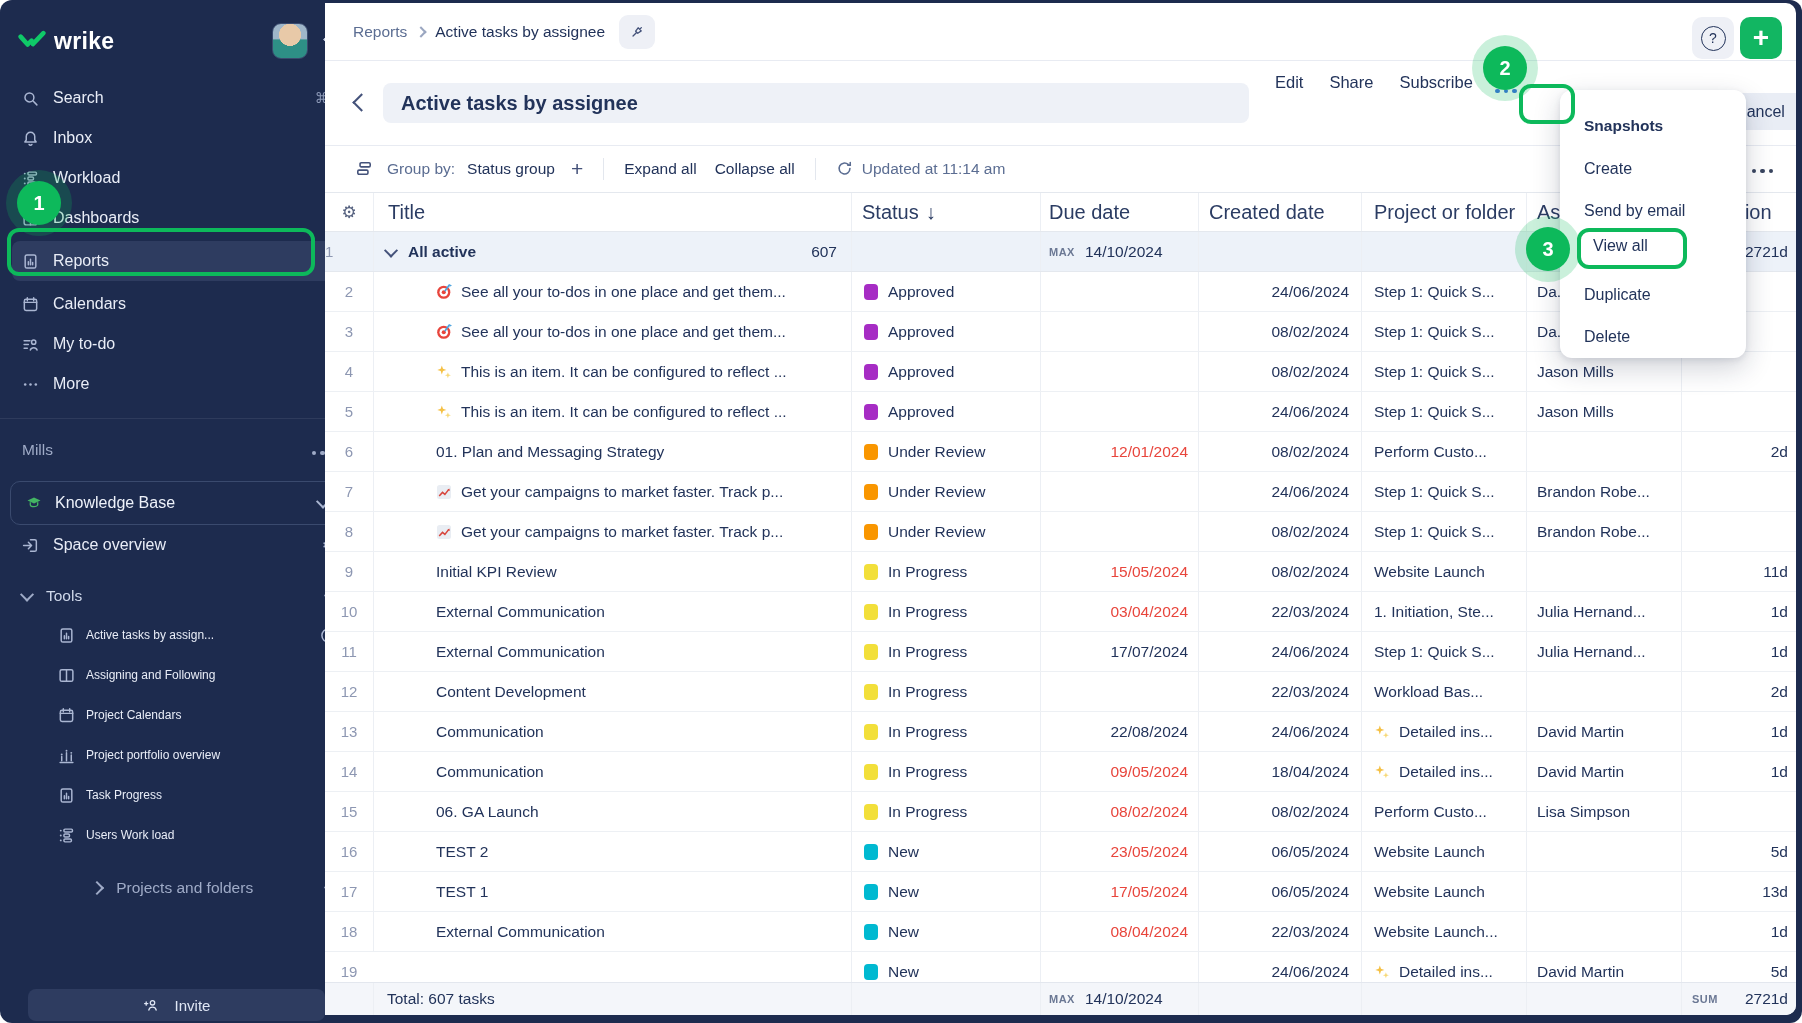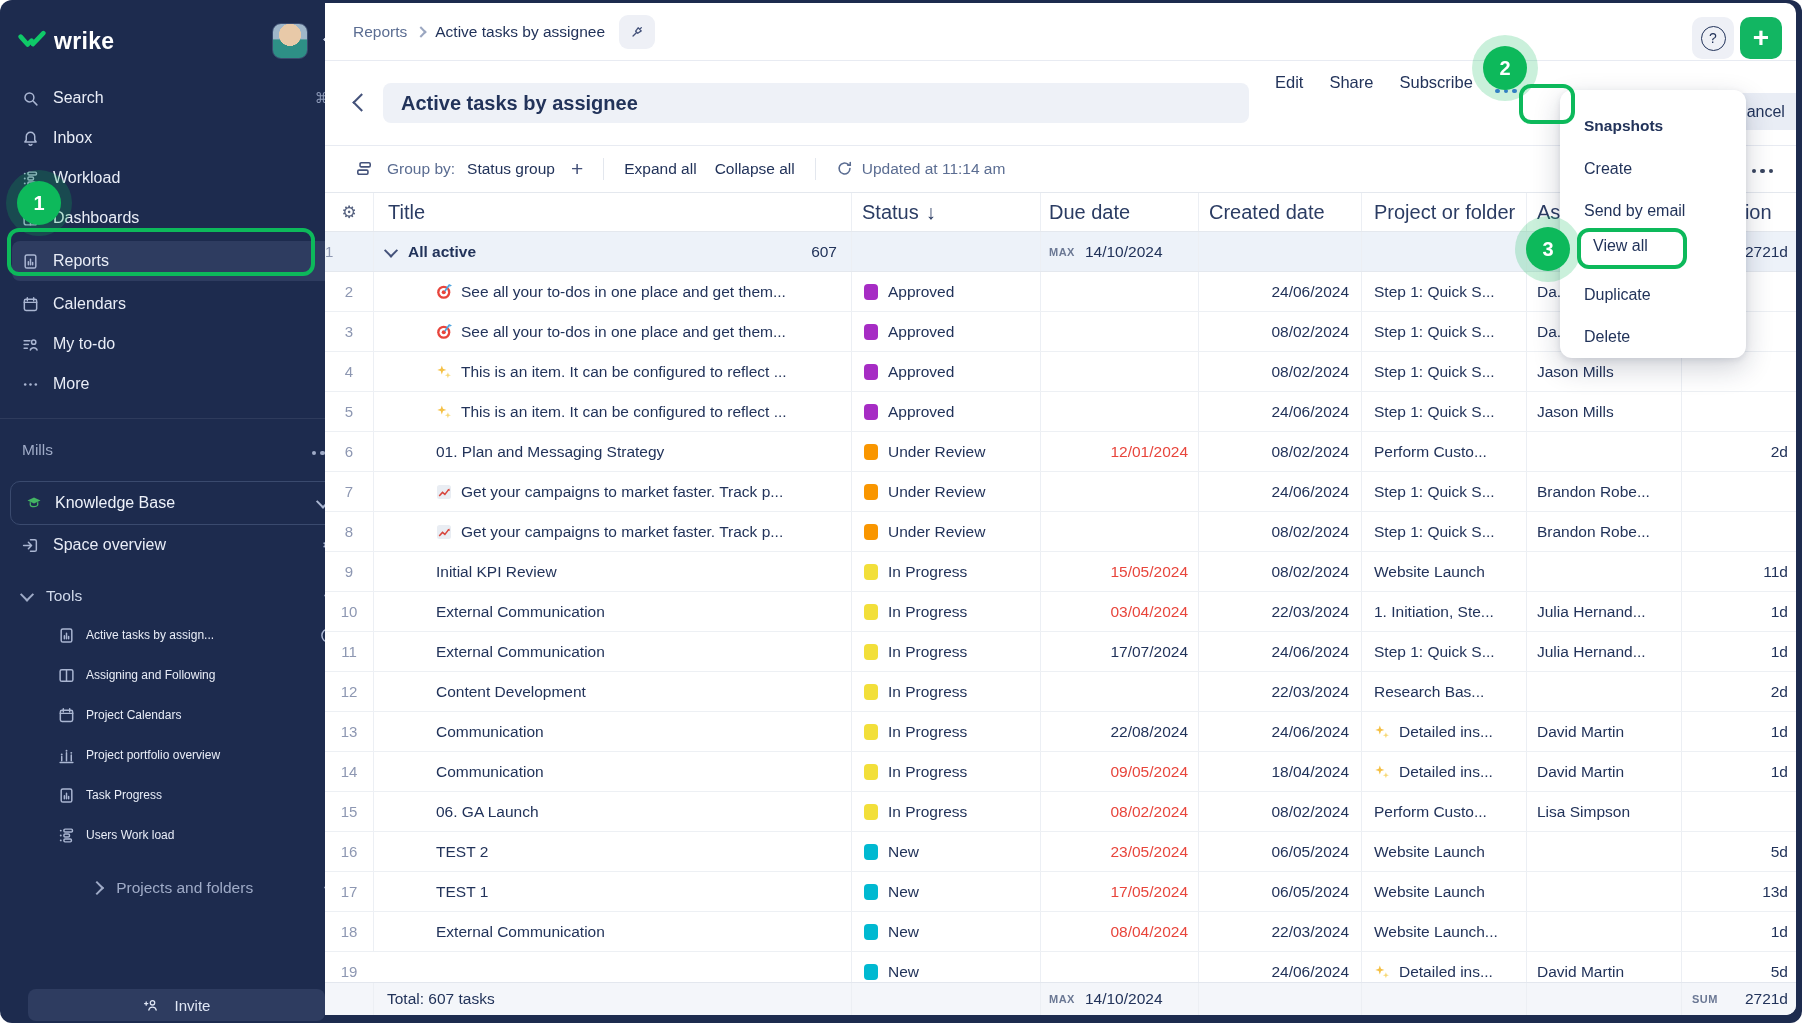--- a/index.html
+++ b/index.html
@@ -640,21 +640,21 @@
           <div class="c" style="left:48px;width:478px;padding-left:62px;">
             <span>Content Development</span>
           </div>
           <div class="c" style="left:526px;width:189px;padding-left:12px;">
             <span class="swatch" style="background:#f2df3a;"></span>
             <span>In Progress</span>
           </div>
           <div class="c rt " style="left:715px;width:158px;padding-right:10px;"></div>
           <div class="c rt" style="left:873px;width:163px;padding-right:12px;">22/03/2024</div>
           <div class="c" style="left:1036px;width:165px;padding-left:12px;">
-            <span>Research Bas...</span>
+            <span>Workload Bas...</span>
           </div>
           <div class="c" style="left:1201px;width:155px;padding-left:10px;"></div>
           <div class="c rt" style="left:1356px;width:115px;padding-right:8px;">2d</div>
         </div>
         <div class="trow">
           <div class="c nb center numc" style="left:0;width:48px;">13</div>
           <div class="c" style="left:48px;width:478px;padding-left:62px;">
             <span>Communication</span>
           </div>
           <div class="c" style="left:526px;width:189px;padding-left:12px;">

